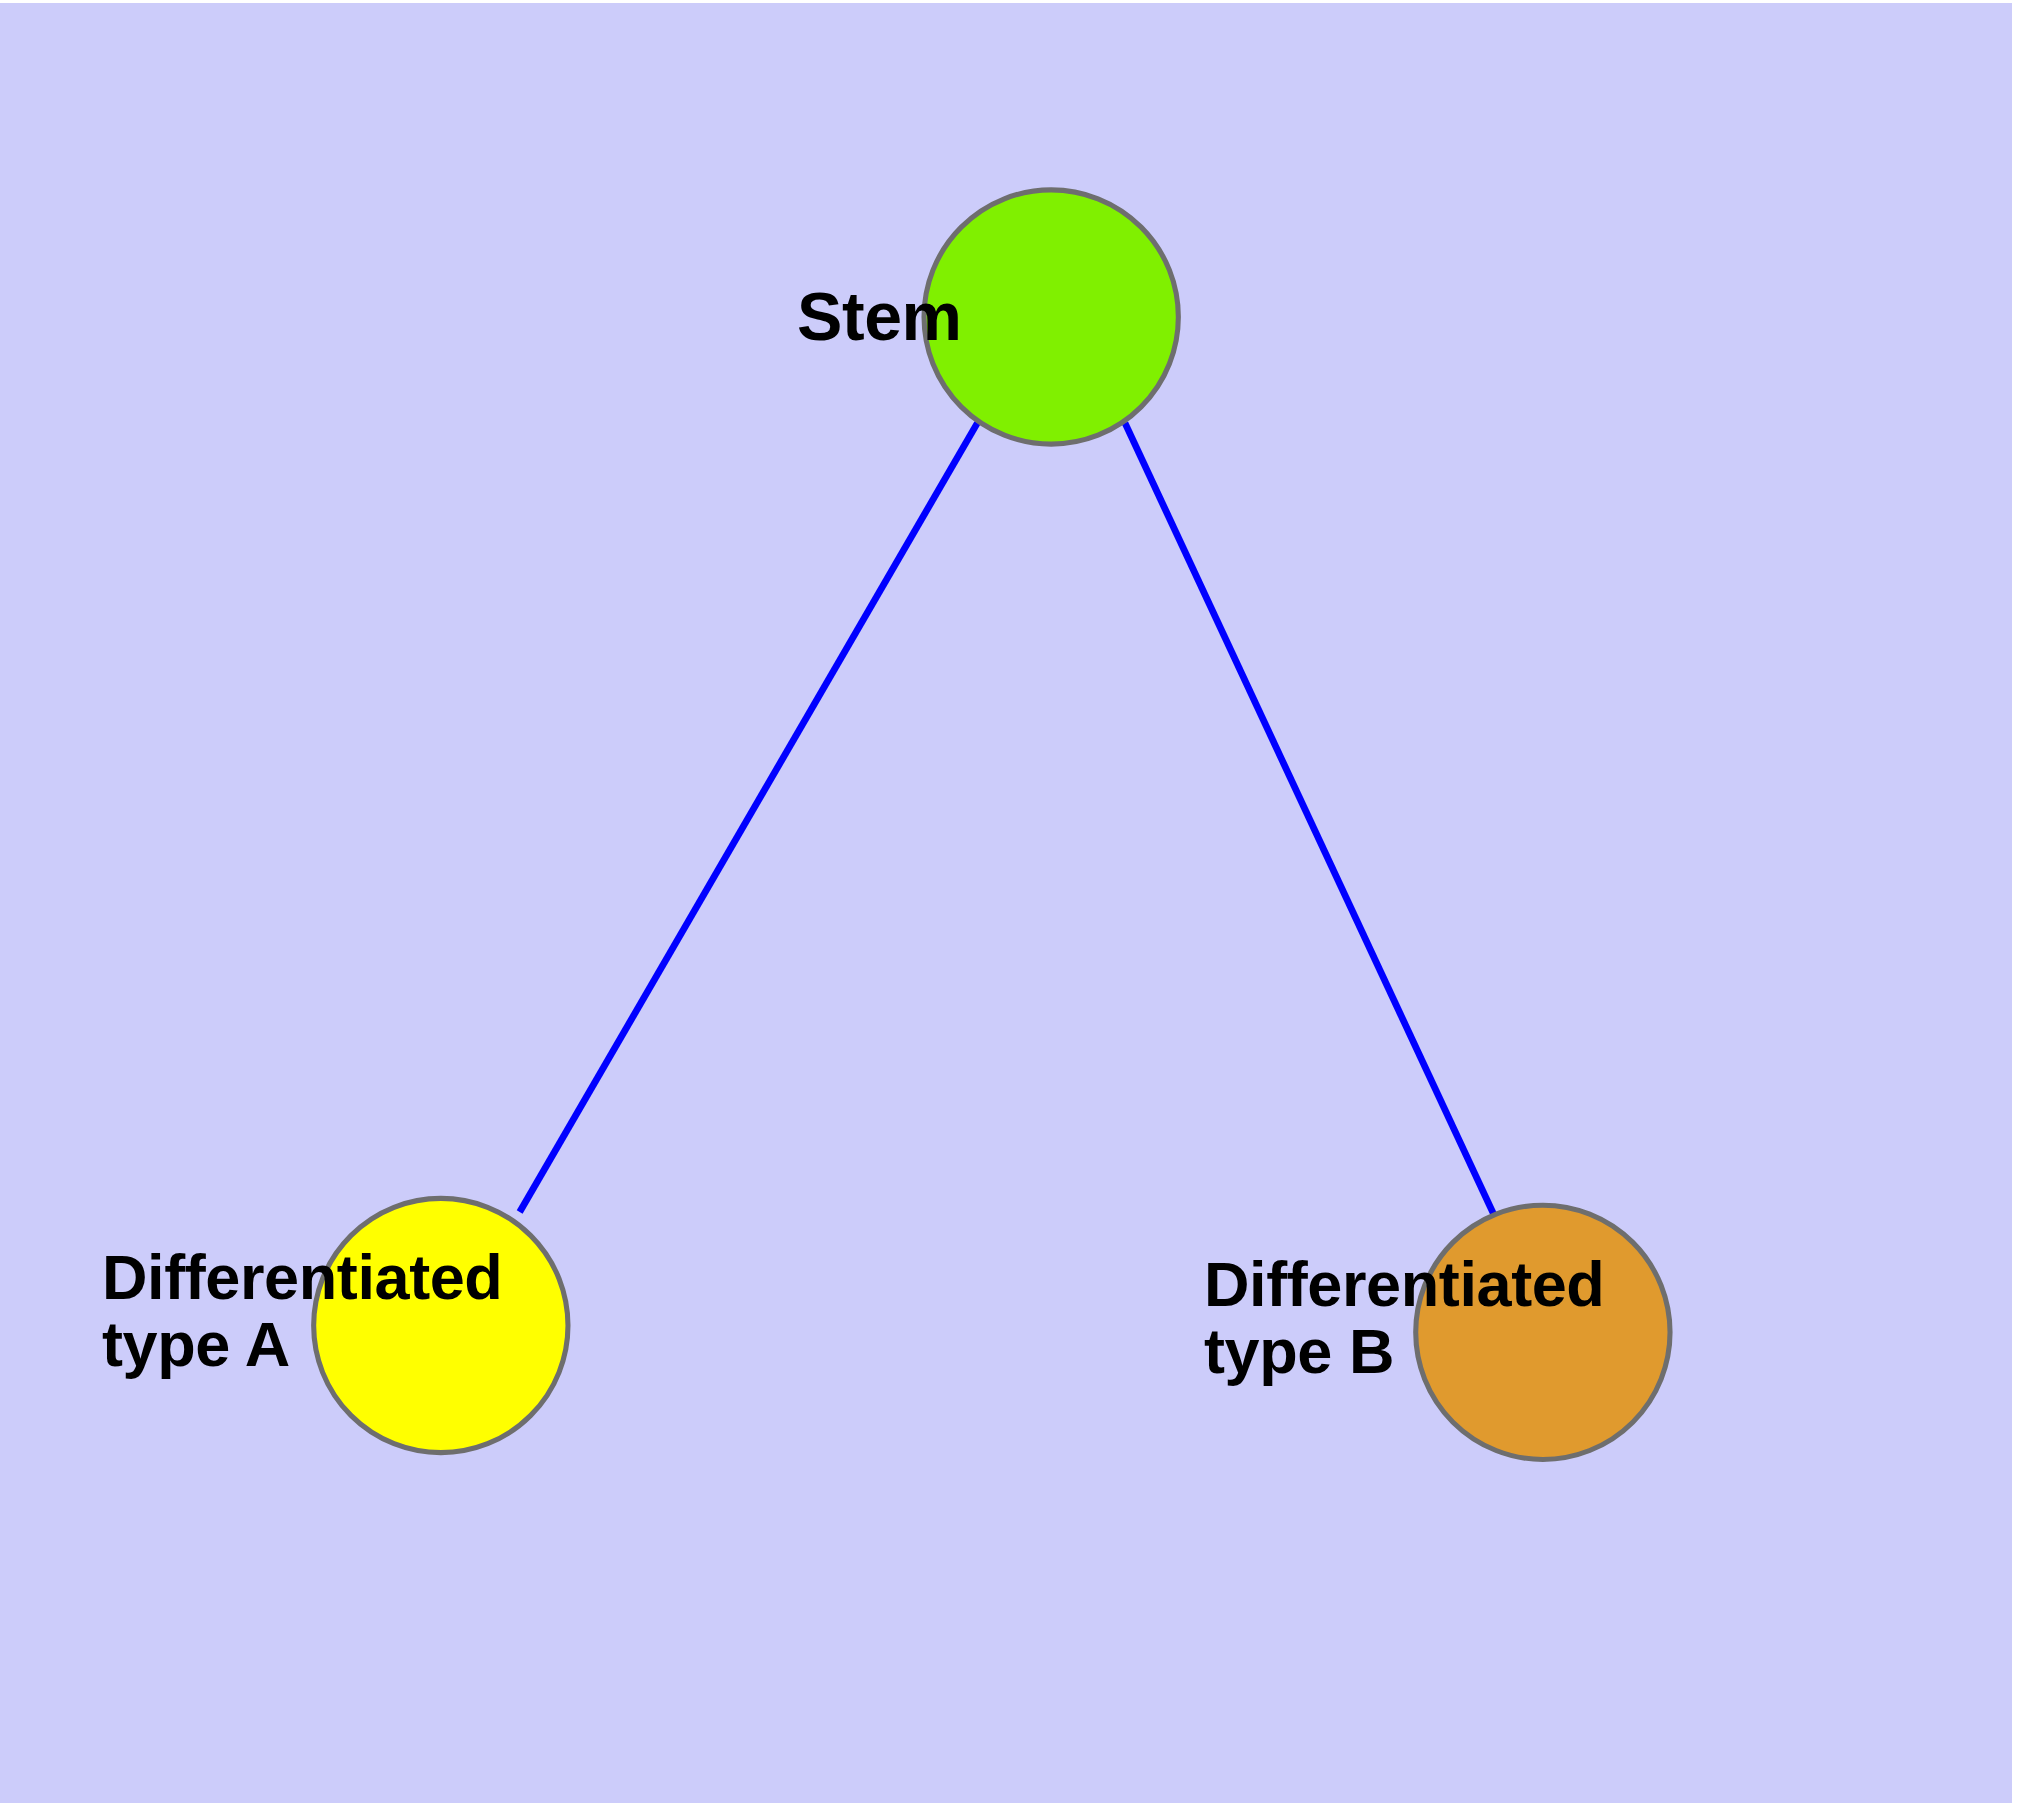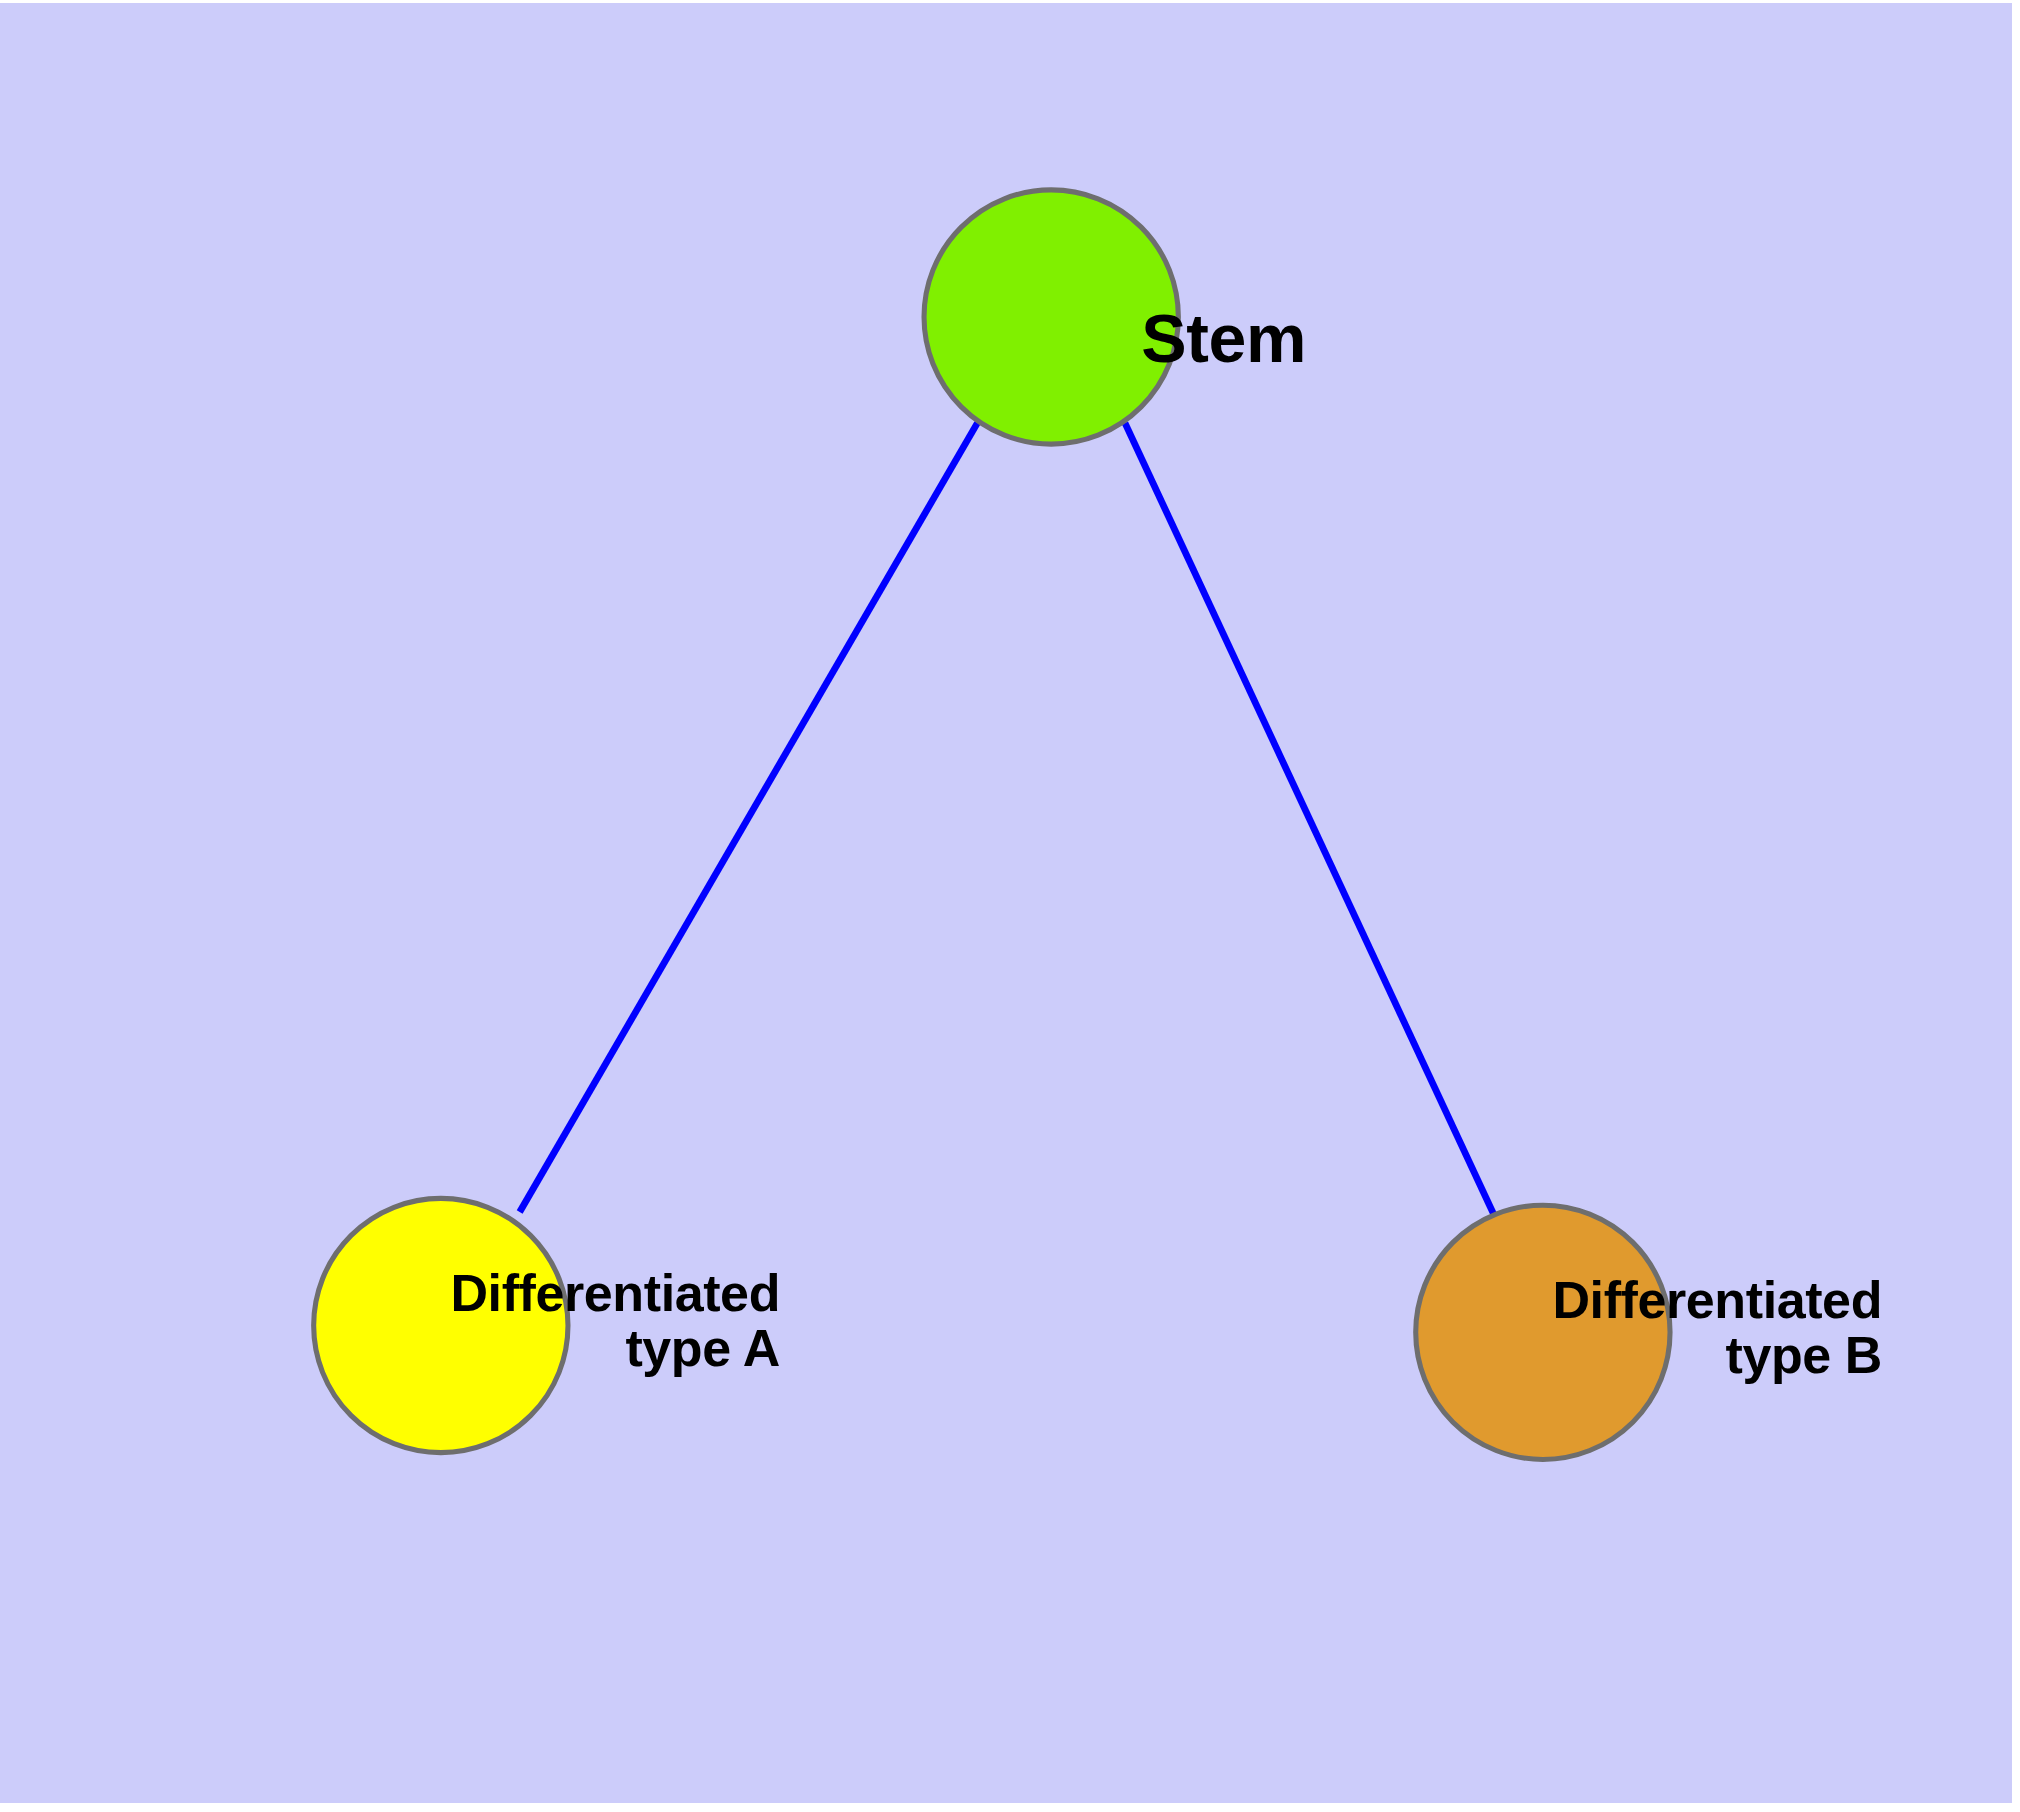--- a/index.html
+++ b/index.html
@@ -25,31 +25,30 @@
   }
   #graph-svg {
     position: absolute;
     left: 0;
     top: 0;
     width: 2021px;
     height: 1812px;
   }
   .node-label {
     position: absolute;
-    text-align: right;
+    text-align: left;
     color: #000000;
     font-weight: bold;
     line-height: 1.06;
     white-space: pre;
     pointer-events: none;
     letter-spacing: -0.4px;
-    margin-top: 22px;
   }
   .node-label.big {
-    font-size: 52px;
+    font-size: 63px;
   }
   .node-label.stem {
     font-size: 68px;
   }
 </style>
 </head>
 <body>
 
 <div id="canvas" style="width: 2021px; height: 1812px; background: rgb(255, 255, 255);">
 

